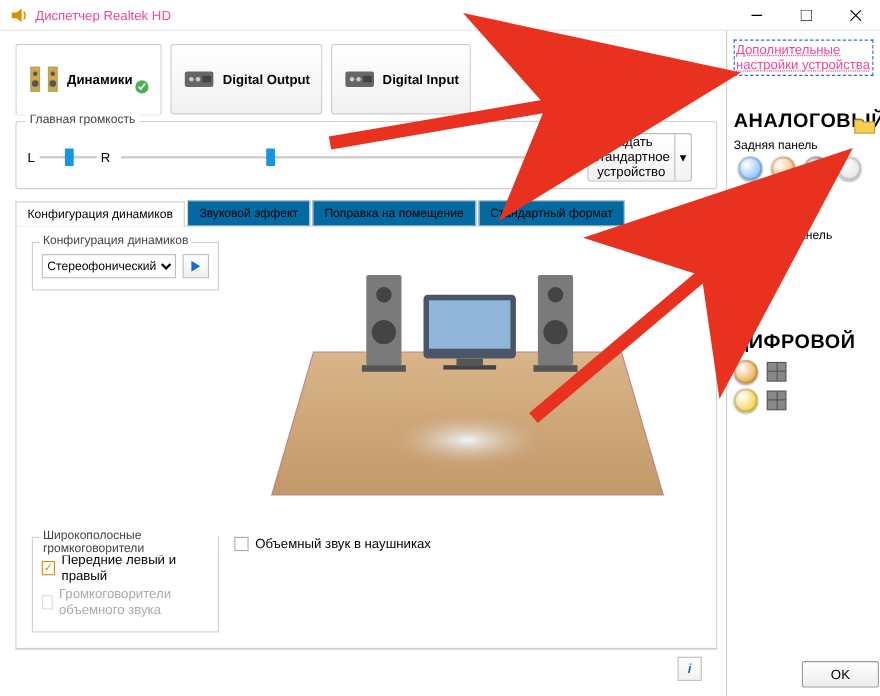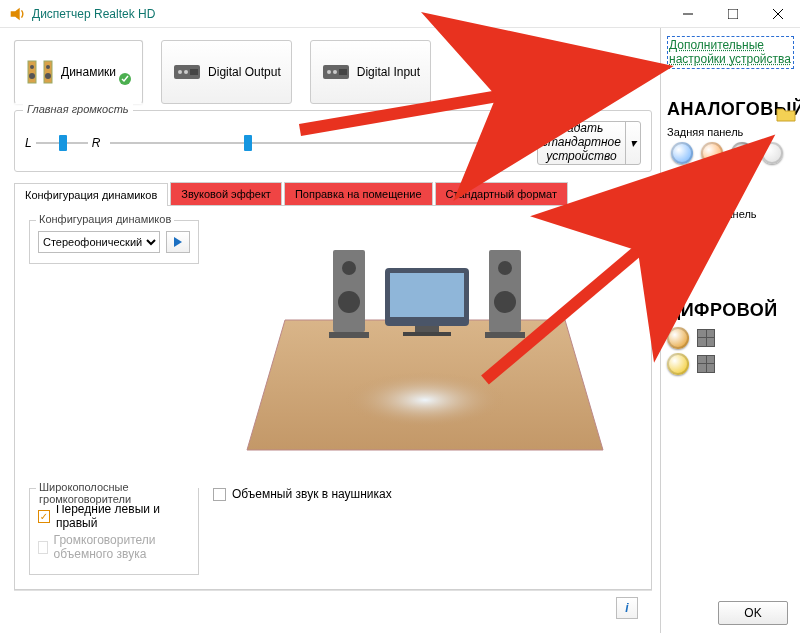--- a/index.html
+++ b/index.html
@@ -1,50 +1,50 @@
 <!DOCTYPE html>
 <html><head>
 <meta charset="utf-8">
 <style>
   * { box-sizing: border-box; font-family: "Segoe UI", Tahoma, sans-serif; font-size: 12px; }
   body { margin: 0; background: #fff; width: 800px; height: 633px; overflow: hidden; }
 
   
   .titlebar { height: 28px; display: flex; align-items: center; border-bottom: 1px solid #e5e5e5; }
   .titlebar .ticon { width: 18px; height: 18px; margin: 0 6px 0 8px; }
-  .titlebar .ttitle { flex: 0 0 auto; color: #0f766e; }
+  .titlebar .ttitle { flex: 0 0 auto; color: #ec4899; }
   .titlebar .spacer { flex: 1; }
   .tb-btn { width: 45px; height: 28px; display: flex; align-items: center; justify-content: center; }
 
   .client { display: flex; height: calc(100% - 28px); }
   .left { flex: 1; padding: 12px 8px 8px 14px; display: flex; flex-direction: column; position: relative; }
   .right { width: 140px; border-left: 1px solid #d0d0d0; padding: 8px 6px; position: relative; }
 
   
-  .dev-tabs { display: flex; gap: 18px; height: 64px; margin-bottom: 6px; }
+  .dev-tabs { display: flex; gap: 8px; height: 64px; margin-bottom: 6px; font-weight: bold; }
   .dev-tab { display: flex; align-items: center; gap: 6px; padding: 4px 10px; border: 1px solid #ccc; border-radius: 3px; background: linear-gradient(#fff,#f1f1f1); }
   .dev-tab.active { background: #fff; border-bottom-color: #fff; box-shadow: 0 1px 2px rgba(0,0,0,.06); }
   .dev-tab .dicon { width: 30px; height: 30px; }
 
   
-  .fieldset { border: 1px solid #cfcfcf; border-radius: 3px; padding: 10px 10px 6px 10px; position: relative; margin-bottom: 10px; font-style: italic; }
+  .fieldset { border: 1px solid #cfcfcf; border-radius: 3px; padding: 10px 22px 6px 10px; position: relative; margin-bottom: 10px; }
   .fieldset > .legend { position: absolute; top: -8px; left: 8px; background: #fff; padding: 0 4px; color: #444; font-size: 11px; }
   .vol-row { display: flex; align-items: center; gap: 10px; }
   .lr { display: flex; align-items: center; gap: 4px; }
   .slider { position: relative; height: 18px; }
   .slider .track { position: absolute; top: 8px; left: 0; right: 0; height: 2px; background: #c8c8c8; }
   .slider .thumb { position: absolute; width: 8px; height: 16px; top: 1px; background: #1696e0; border-radius: 1px; }
   .mute-btn { width: 26px; height: 24px; border: 1px solid #bdbdbd; border-radius: 3px; background: linear-gradient(#fff,#f0f0f0); display:flex; align-items:center; justify-content:center; }
-  .def-dev { border: 1px solid #bdbdbd; height: 44px; border-radius: 3px; padding: 0 4px; display:flex; align-items:center; gap:4px; background: linear-gradient(#fff,#f2f2f2); margin-left:auto; }
+  .def-dev { border: 1px solid #bdbdbd; height: 44px; border-radius: 3px; padding: 0 4px; display:flex; align-items:flex-end; gap:4px; background: linear-gradient(#fff,#f2f2f2); margin-left:auto; }
   .def-dev .txt { font-size: 10.5px; text-align: center; line-height: 1.15; }
   .def-dev .dd { border-left: 1px solid #bdbdbd; padding-left: 4px; height: 100%; display:flex; align-items:center;}
 
   
   .ctabs { display: flex; border-bottom: 1px solid #cfcfcf; }
-  .ctab { padding: 5px 10px; font-size: 11px; background: #ef4444; border: 1px solid #cfcfcf; border-bottom: none; margin-right: 2px; }
+  .ctab { padding: 5px 10px; font-size: 11px; background: #0369a1; border: 1px solid #cfcfcf; border-bottom: none; margin-right: 2px; }
   .ctab.active { background: #fff; position: relative; top: 1px; }
 
   .ctab-content { border: 1px solid #cfcfcf; border-top: none; flex: 1; padding: 14px; display: flex; gap: 14px; }
 
   .cfg-col { width: 170px; display: flex; flex-direction: column; gap: 12px; }
   .cfg-box { border: 1px solid #cfcfcf; padding: 10px 8px; position: relative; }
   .cfg-box .legend { position: absolute; top: -8px; left: 6px; background: #fff; padding: 0 3px; font-size: 11px; color: #444; }
   .sel-row { display: flex; align-items: flex-start; gap: 6px; }
   select { height: 22px; border: 1px solid #bdbdbd; font-size: 11px; flex: 1; background: #fff; }
   .play-btn { width: 24px; height: 22px; border: 1px solid #bdbdbd; display:flex; align-items:center; justify-content:center; background: linear-gradient(#fff,#f0f0f0); }
@@ -53,21 +53,21 @@
   .chk-row .chk { width: 13px; height: 13px; border: 1px solid #aaa; display: inline-flex; align-items:center; justify-content:center; font-size:10px; }
   .chk.checked { background: #fff; color: #e08a00; border-color:#e08a00; }
 
   .stage { flex: 1; position: relative; }
   .stage svg { width: 100%; height: 260px; }
 
   
   .r-section-title { font-weight: bold; font-size: 18px; margin: 6px 0; letter-spacing: .5px; }
   .jacks { display: flex; flex-wrap: wrap; gap: 8px; padding: 4px; }
   .jack { width: 22px; height: 22px; border-radius: 50%; background: radial-gradient(circle at 35% 35%, #fff, var(--c)); box-shadow: 0 1px 2px rgba(0,0,0,.4), inset 0 0 0 2px rgba(0,0,0,.15); flex: 0 0 22px; }
-  .r-link { color: #15803d; text-decoration: underline dotted; display:block; line-height:1.2; border:1px dashed #2a6dd3; padding:1px; }
+  .r-link { color: #ec4899; text-decoration: underline dotted; display:block; line-height:1.2; border:1px dashed #2a6dd3; padding:1px; }
 
   .opt-jack-row { display: flex; align-items: center; gap: 8px; margin: 4px 0; }
   .spdif { width: 18px; height: 18px; background: #555; display:grid; grid-template-columns:1fr 1fr; grid-template-rows:1fr 1fr; gap:1px; padding:1px; }
   .spdif div { background:#888; }
 
   
   .footer { display: flex; align-items: center; padding: 6px 14px; gap: 10px; border-top: 1px solid #e0e0e0; }
   .brand { color: #0a4aa0; font-weight: bold; letter-spacing: 1px; font-size: 16px; }
   .brand small { display:block; font-size:7px; letter-spacing:3px; color:#666; font-weight:normal; }
   .ok-btn { width: 70px; height: 24px; border: 1px solid #999; background: linear-gradient(#fff,#ececec); border-radius: 2px; }
@@ -304,21 +304,21 @@
         <div class="jack" style="--c:#f0c000"></div>
         <div class="spdif">
             <div></div>
             <div></div>
             <div></div>
             <div></div>
           </div>
       </div>
     </div>
 
-    <div style="position:absolute; bottom:8px; right:12px;margin-top:44px;">
+    <div style="position:absolute; bottom:8px; right:1px;margin-top:44px;">
       <button class="ok-btn">OK</button>
     </div>
   </div>
 </div>
 
 <svg class="anno">
   <defs>
     <marker id="ah" markerWidth="22" markerHeight="22" refX="18" refY="8" orient="auto">
       <path d="M0 0 L20 8 L0 16 L5 8 Z" fill="#e8321f"></path>
     </marker>

